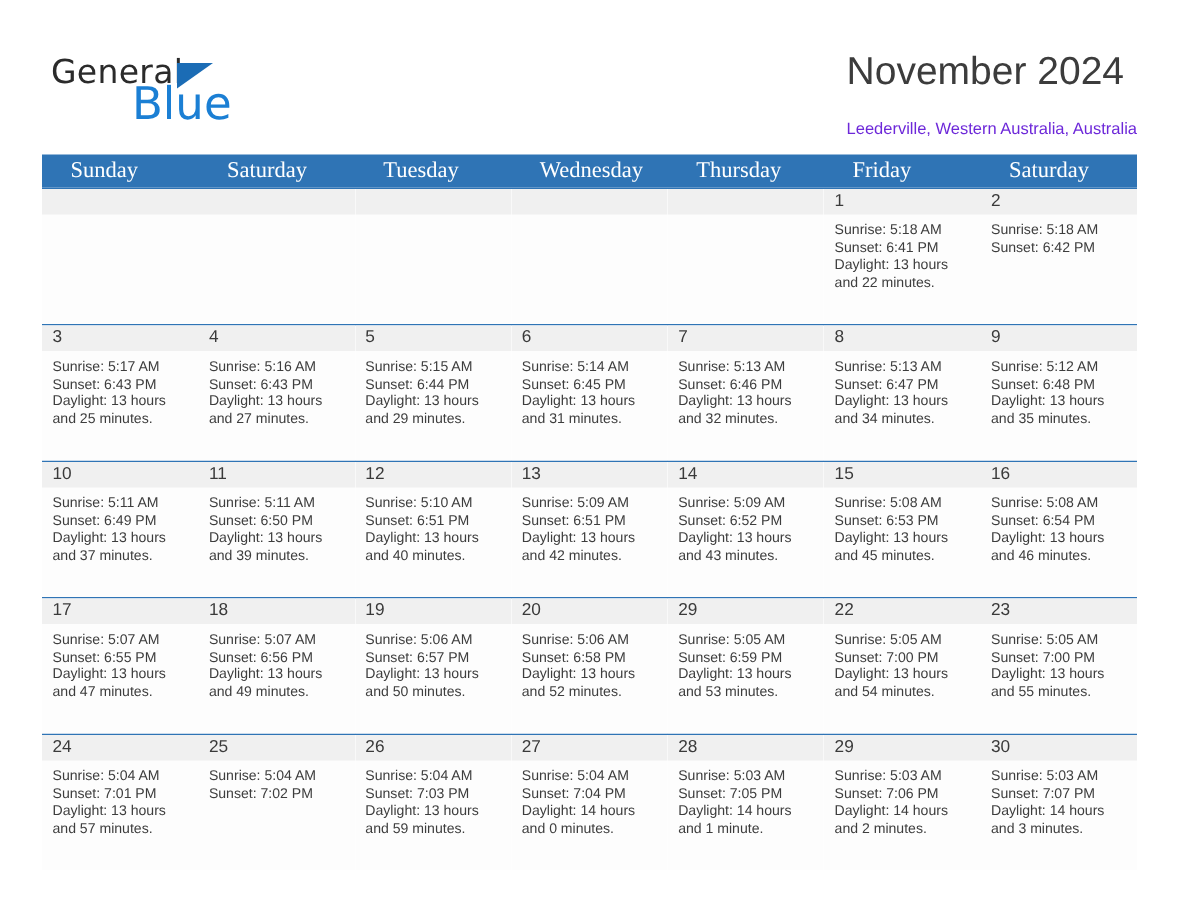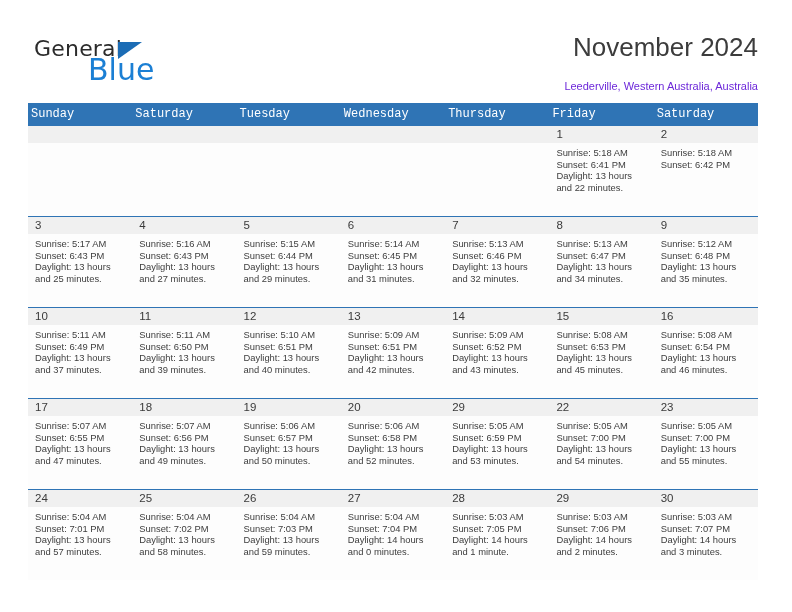--- a/index.html
+++ b/index.html
@@ -62,21 +62,21 @@
     font-size: 30px;
     color: #1b7fd4;
     font-family: "DejaVu Sans", sans-serif;
     font-weight: 400;
     line-height: 22px;
   }
   .title-block {
     position: absolute;
     right: 34px;
     top: 32px;
-    text-align: right;
+    text-align: left;
   }
   .cal-title {
     font-size: 26px;
     color: #3c3c3c;
     font-weight: 400;
     line-height: 30px;
     font-family: "Liberation Sans", sans-serif;
   }
   .cal-subtitle {
     margin-top: 16px;
@@ -95,25 +95,25 @@
     width: 730px;
   }
   .weekdays {
     display: flex;
     background: #2f74b5;
     height: 22px;
   }
   .weekday {
     flex: 1 1 0;
     color: #ffffff;
-    font-size: 12px;
+    font-size: 15px;
     line-height: 22px;
-    padding-left: 3px;
+    padding-left: 19px;
     box-sizing: border-box;
-    font-family: Liberation Mono, monospace;
+    font-family: Liberation Serif, serif;
     white-space: nowrap;
     overflow: hidden;
   }
   .week {
     display: flex;
     border-top: 1.4px solid #2f74b5;
     height: 91px;
     box-sizing: border-box;
   }
   .week:first-of-type {
@@ -394,21 +394,20 @@
               <div>Sunrise: 5:04 AM</div>
               <div>Sunset: 7:01 PM</div>
               <div class="wrap">Daylight: 13 hours and 57 minutes.</div>
             </div>
           </div>
           <div class="day">
             <div class="day-num">25</div>
             <div class="day-info">
               <div>Sunrise: 5:04 AM</div>
               <div>Sunset: 7:02 PM</div>
-              <div class="wrap">Daylight: 13 hours and 58 minutes.</div>
             </div>
           </div>
           <div class="day">
             <div class="day-num">26</div>
             <div class="day-info">
               <div>Sunrise: 5:04 AM</div>
               <div>Sunset: 7:03 PM</div>
               <div class="wrap">Daylight: 13 hours and 59 minutes.</div>
             </div>
           </div>

